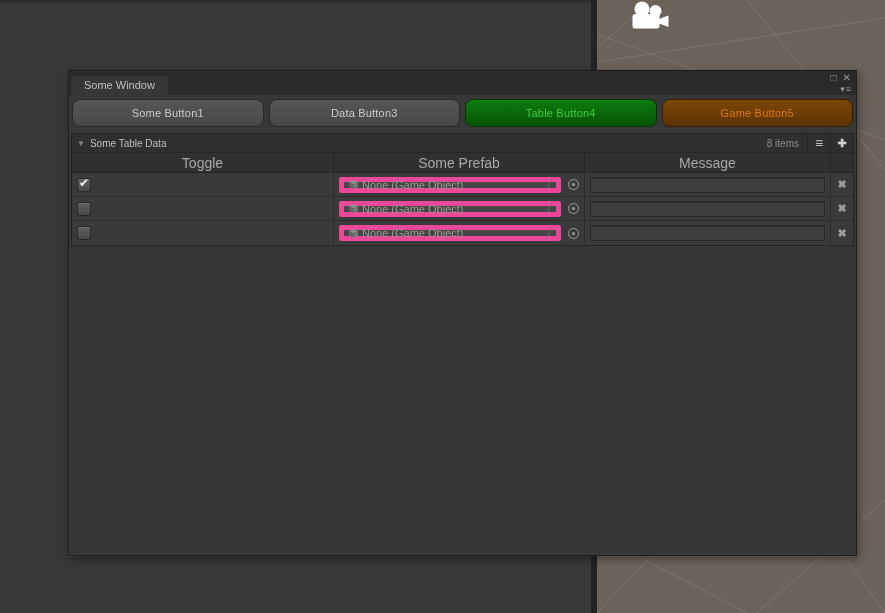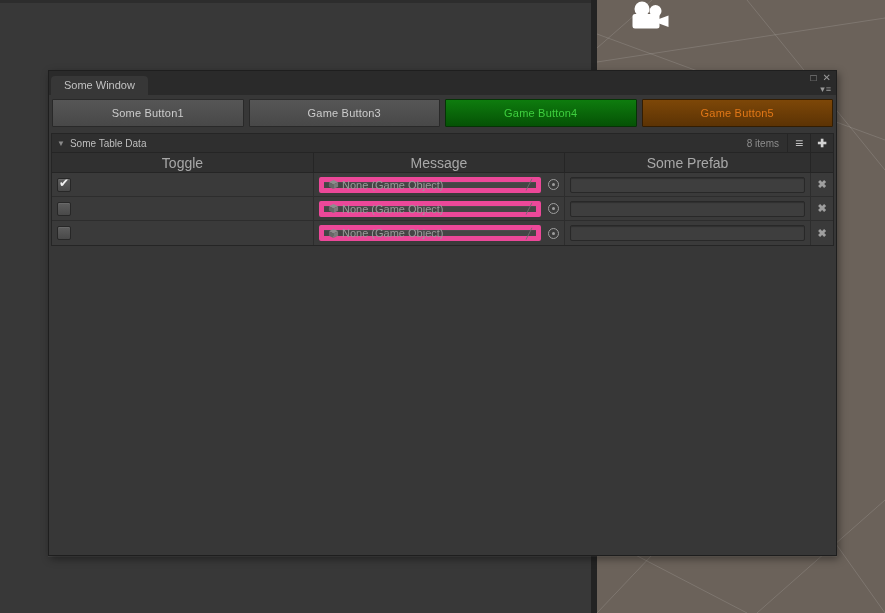--- a/index.html
+++ b/index.html
@@ -7,33 +7,33 @@
               font-family:"Liberation Sans", sans-serif; }
   .stage { position:relative; width:885px; height:613px; background:#383838; overflow:hidden; }
   .top-line { position:absolute; left:0; top:0; width:591px; height:3px; background:#2d2d2d; }
   .pane-divider { position:absolute; left:591px; top:0; width:6px; height:613px; background:#232323; }
   .scene-view { position:absolute; left:597px; top:0; width:288px; height:613px;
                 background:#6b625a; overflow:hidden; }
   .scene-grid { position:absolute; left:0; top:0; }
   .camera-gizmo { position:absolute; left:31px; top:1px; }
 
   
-  .window { position:absolute; left:48px; top:70px; width:789px; height:486px;
+  .window { position:absolute; left:68px; top:70px; width:789px; height:486px;
             background:#373737; border:1px solid #1e1e1e;
             box-shadow:2px 3px 8px rgba(0,0,0,.4), 0 1px 0 rgba(255,255,255,.07); }
   .tabbar { position:relative; height:24px; background:#2a2a2a; display:flex; }
   .tab { margin:5px 0 0 2px; height:19px; line-height:19px; padding:0 13px;
          background:#373737; border-radius:4px 4px 0 0; color:#c1c1c1; font-size:11px; }
   .chrome { position:absolute; right:5px; top:2px; display:flex; flex-direction:column;
             align-items:flex-end; line-height:10px; }
   .chrome-row { display:flex; gap:6px; color:#9a9a9a; font-size:10px; }
   .chrome-row2 { display:flex; gap:1px; color:#9a9a9a; font-size:9px; margin-top:1px; }
 
   .toolbar { display:flex; gap:5px; padding:4px 3px; }
-  .btn { flex:1; height:28px; border-radius:1px; border:1px solid #292929;
+  .btn { flex:1; height:28px; border-radius:8px; border:1px solid #292929;
          background:linear-gradient(#565656,#484848); color:#cccccc; font-size:11px;
          display:flex; align-items:center; justify-content:center; letter-spacing:.2px;
          cursor:default; }
   .btn-green { background:linear-gradient(#0e7c0e,#055205); border-color:#063306; color:#3ecf3e; }
   .btn-orange { background:linear-gradient(#7d4708,#5c3304); border-color:#331d02; color:#e17717; }
 
   
   .table { margin:2px 2px 0 2px; border:1px solid #252525; }
   .table-title { height:19px; background:#2f2f2f; display:flex; align-items:center;
                  border-bottom:1px solid #252525; }
@@ -116,43 +116,43 @@
         </div>
         <div class="chrome-row2">
           <span>▾</span>
           <span>≡</span>
         </div>
       </div>
     </div>
 
     <div class="toolbar">
       <div class="btn">Some Button1</div>
-      <div class="btn">Game Button3</div>
-      <div class="btn btn-green">Game Button4</div>
+      <div class="btn">Data Button3</div>
+      <div class="btn btn-green">Table Button4</div>
       <div class="btn btn-orange">Game Button5</div>
     </div>
 
     <div class="table">
       <div class="table-title">
         <span class="foldout">▼</span>
         <span class="table-title-text">Some Table Data</span>
         <span class="spacer"></span>
         <span class="items-count">8 items</span>
         <span class="tt-icon">
           <span class="menu-glyph">≡</span>
         </span>
         <span class="tt-icon">
           <span class="add-glyph">✚</span>
         </span>
       </div>
 
       <div class="thead">
         <div class="th">Toggle</div>
+        <div class="th">Some Prefab</div>
         <div class="th">Message</div>
-        <div class="th">Some Prefab</div>
         <div class="th"></div>
       </div>
 
       <div class="trow">
         <div class="td">
           <span class="checkbox">
             <span class="check">✔</span>
           </span>
         </div>
         <div class="td">

